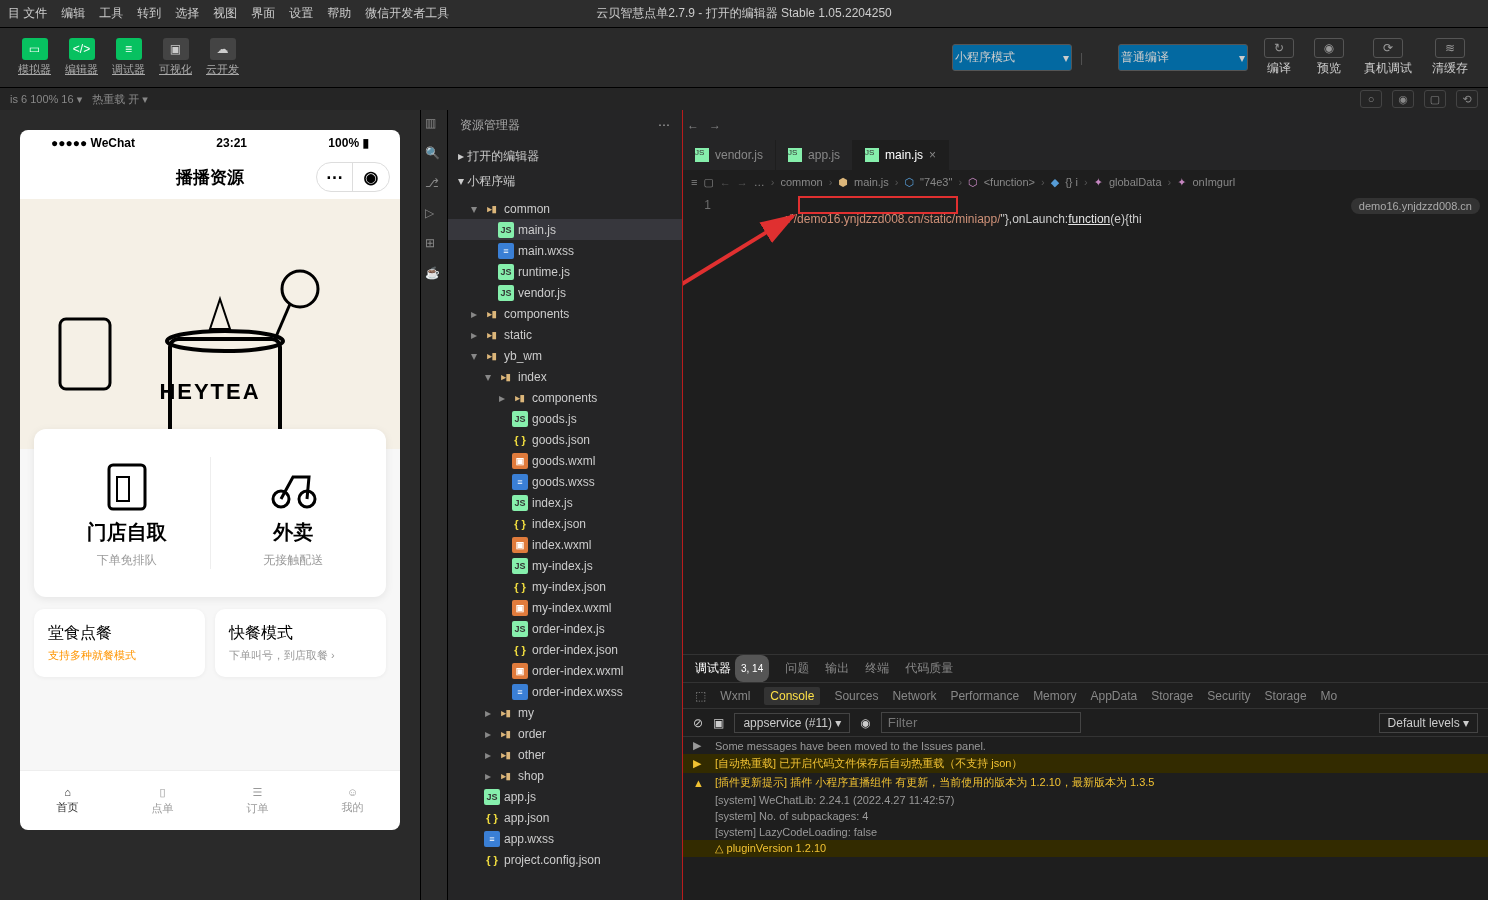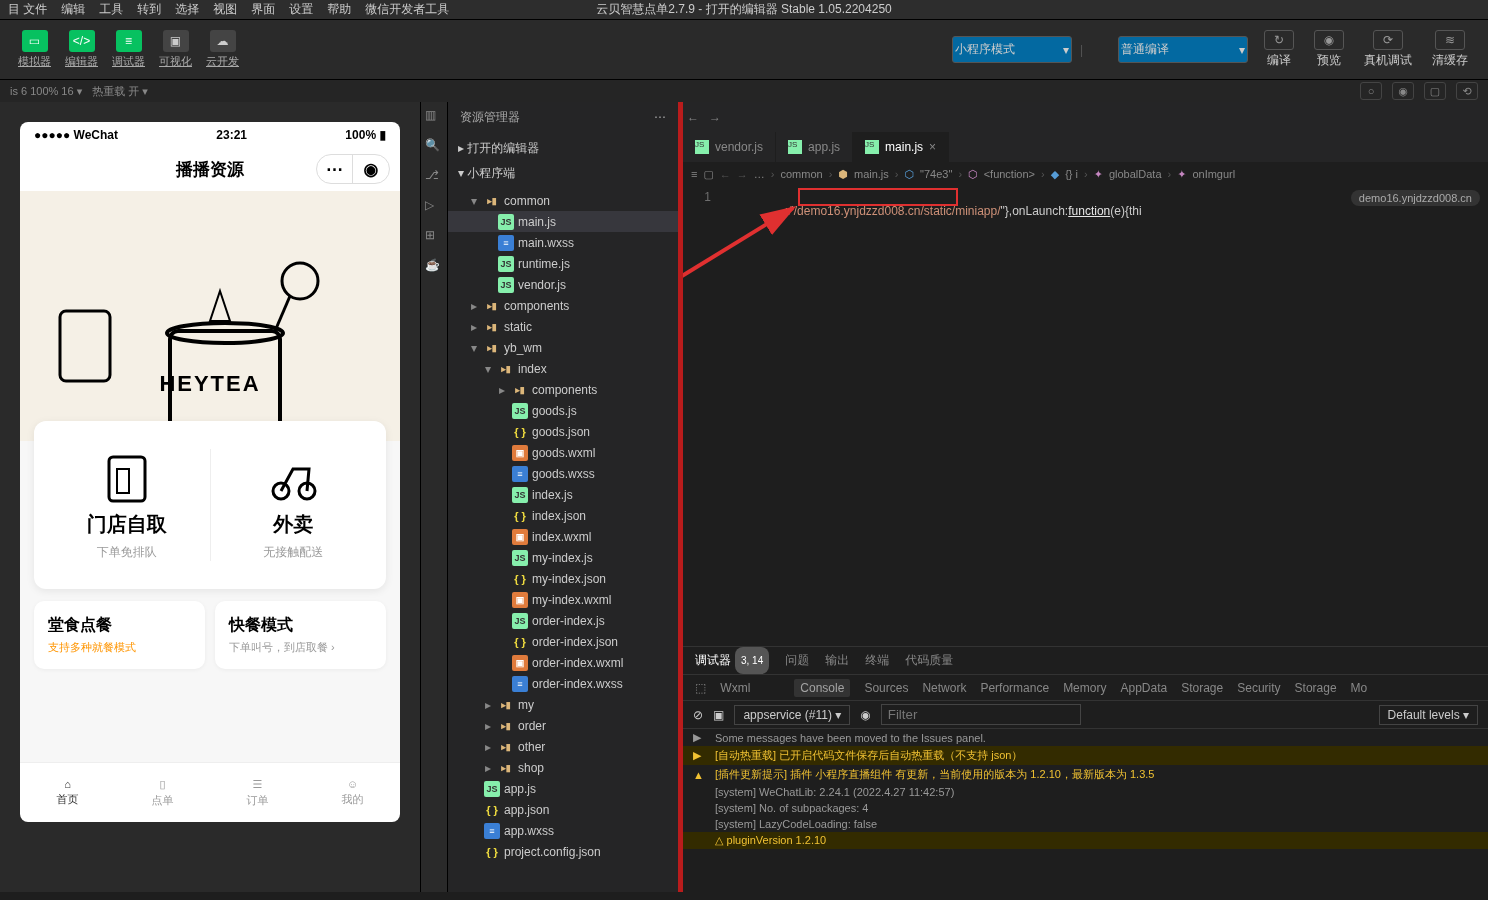--- a/index.html
+++ b/index.html
@@ -1,60 +1,60 @@
 <!DOCTYPE html>
 <html><head>
 <meta charset="utf-8">
 <style>
 *{margin:0;padding:0;box-sizing:border-box;font-family:"Microsoft YaHei",Arial,sans-serif;}
 body{background:#1e1e1e;color:#ccc;font-size:12px;overflow:hidden;width:1488px;height:900px;}
-.top-menu{height:20px;background:#2d2d2d;display:flex;align-items:center;padding:0 8px;gap:14px;border-bottom:1px solid #000;}
+.top-menu{height:28px;background:#2d2d2d;display:flex;align-items:center;padding:0 8px;gap:14px;border-bottom:1px solid #000;}
 .top-menu span{color:#ccc;cursor:pointer;}
 .app-title{position:absolute;left:50%;transform:translateX(-50%);color:#888;}
 .toolbar{height:60px;background:#2a2a2a;display:flex;align-items:center;padding:0 12px;gap:8px;border-bottom:1px solid #000;}
 .tool-group{display:flex;gap:2px;}
 .tool-btn{display:flex;flex-direction:column;align-items:center;gap:2px;padding:4px 6px;cursor:pointer;}
 .tool-btn .icon-box{width:26px;height:22px;background:#444;border-radius:3px;display:flex;align-items:center;justify-content:center;font-size:12px;}
 .tool-btn.green .icon-box{background:#07c160;color:#fff;}
 .tool-btn.green{color:#07c160;}
 .tool-btn .lbl{font-size:11px;color:#aaa;text-decoration:underline;}
 .toolbar .spacer{flex:1;}
 .dropdown{background:#0369a1;border:1px solid #555;padding:4px 2px;border-radius:3px;color:#ccc;min-width:120px;display:flex;justify-content:space-between;align-items:center;margin-left:10px;}
 .toolbar-right{display:flex;gap:4px;align-items:center;}
 .tb-icon{display:flex;flex-direction:column;align-items:center;gap:2px;padding:2px 8px;cursor:pointer;}
 .tb-icon .ic{width:30px;height:20px;border:1px solid #555;border-radius:3px;display:flex;align-items:center;justify-content:center;color:#999;}
 .status-bar{height:22px;background:#252525;display:flex;align-items:center;padding:0 10px;gap:10px;font-size:11px;color:#888;}
 .status-bar .sp{flex:1;}
 .status-bar .ricon{width:22px;height:18px;border:1px solid #444;border-radius:3px;display:inline-flex;align-items:center;justify-content:center;}
 .main{display:flex;height:calc(100% - 110px);}
 .simulator{width:420px;background:#2a2a2a;display:flex;align-items:flex-start;justify-content:center;padding:20px 0;}
 .phone{width:380px;height:700px;background:#fff;border-radius:8px;overflow:hidden;display:flex;flex-direction:column;color:#000;}
-.phone-status{height:25px;display:flex;align-items:center;justify-content:space-between;padding:0 14px;font-size:12px;font-weight:600;}
+.phone-status{height:25px;display:flex;align-items:center;justify-content:space-between;padding:0 31px;font-size:12px;font-weight:600;}
 .phone-header{height:44px;display:flex;align-items:center;justify-content:center;position:relative;font-size:17px;font-weight:600;}
 .capsule{position:absolute;right:10px;display:flex;border:1px solid #ddd;border-radius:15px;overflow:hidden;}
 .capsule div{width:36px;height:28px;display:flex;align-items:center;justify-content:center;}
 .capsule div:first-child{border-right:1px solid #ddd;}
 .phone-banner{height:250px;background:#f5f0e6;position:relative;}
 .phone-cards{background:#fff;margin:-20px 14px 0;border-radius:12px;padding:28px 10px;display:flex;box-shadow:0 2px 8px rgba(0,0,0,0.08);position:relative;z-index:2;}
 .phone-cards .col{flex:1;display:flex;flex-direction:column;align-items:center;gap:6px;}
 .phone-cards .col:first-child{border-right:1px solid #eee;}
 .phone-cards .t{font-size:20px;font-weight:600;}
 .phone-cards .s{font-size:12px;color:#999;}
 .phone-cards .pic{width:56px;height:56px;}
 .phone-quick{display:flex;gap:10px;padding:12px 14px;}
 .qcard{flex:1;background:#fff;border-radius:10px;padding:14px;box-shadow:0 1px 4px rgba(0,0,0,0.05);position:relative;overflow:hidden;}
-.qcard .qt{font-size:16px;font-weight:700;}
+.qcard .qt{font-size:16px;font-weight:400;}
 .qcard .qs{font-size:11px;color:#ff9500;margin-top:4px;}
 .qcard .qs2{font-size:11px;color:#999;margin-top:4px;}
 .phone-tabbar{margin-top:auto;height:60px;border-top:1px solid #eee;display:flex;}
 .phone-tabbar .ti{flex:1;display:flex;flex-direction:column;align-items:center;justify-content:center;gap:2px;font-size:11px;color:#999;}
 .phone-tabbar .ti.active{color:#333;}
 .sidebar{width:28px;background:#2a2a2a;border-left:1px solid #000;border-right:1px solid #000;display:flex;flex-direction:column;align-items:center;padding-top:6px;gap:12px;}
 .sidebar .sic{width:18px;height:18px;color:#888;cursor:pointer;}
-.explorer{width:235px;background:#252526;border-right:5px solid #b91c1c;display:flex;flex-direction:column;}
+.explorer{width:235px;background:#252526;border-right:1px solid #b91c1c;display:flex;flex-direction:column;}
 .exp-header{height:30px;display:flex;align-items:center;justify-content:space-between;padding:0 12px;color:#aaa;}
 .exp-section{padding:4px 0;}
 .exp-sect-h{padding:4px 10px;color:#ccc;cursor:pointer;}
 .tree{overflow:auto;flex:1;}
 .tree-item{display:flex;align-items:center;gap:4px;height:21px;padding-right:8px;cursor:pointer;color:#ccc;}
 .tree-item.selected{background:#37373d;}
 .tree-item .chev{width:12px;text-align:center;color:#888;}
 .tree-item .fic{width:16px;height:16px;display:inline-flex;align-items:center;justify-content:center;border-radius:2px;font-size:9px;font-weight:bold;}
 .fic.folder{color:#dcb67a;}
 .fic.js{background:#86efac;color:#333;}
@@ -75,21 +75,21 @@
 .code .k{color:#e5e5e5;text-decoration:underline;}
 .code .p{color:#ccc;}
 .highlight-box{position:absolute;border:2px solid #e03030;left:75px;top:2px;width:160px;height:18px;}
 .arrow-svg{position:absolute;left:-100px;top:10px;pointer-events:none;}
 .minimap-hint{position:absolute;right:8px;top:4px;background:#333;padding:2px 8px;color:#aaa;font-size:11px;border-radius:8px;}
 .debug-panel{height:246px;border-top:1px solid #333;display:flex;flex-direction:column;background:#1e1e1e;}
 .dbg-tabs{height:28px;display:flex;align-items:center;gap:16px;padding:0 12px;border-bottom:1px solid #333;color:#888;}
 .dbg-tabs .dt.active{color:#fff;}
 .dbg-tabs .badge{background:#555;border-radius:8px;padding:8px 6px;font-size:10px;margin-left:4px;}
 .dbg-sub{height:26px;display:flex;align-items:center;gap:14px;padding:0 12px;border-bottom:1px solid #333;color:#888;}
-.dbg-sub .st.active{color:#a3a3a3;background:#333;padding:2px 6px;border-radius:2px;margin-left:30px;}
+.dbg-sub .st.active{color:#fde047;background:#333;padding:2px 6px;border-radius:2px;}
 .dbg-filter{height:28px;display:flex;align-items:center;gap:10px;padding:0 10px;border-bottom:1px solid #333;}
 .dbg-filter input{background:#1e1e1e;border:1px solid #444;color:#ccc;padding:2px 6px;flex:0 0 200px;}
 .dbg-filter .sel{border:1px solid #444;padding:2px 8px;color:#ccc;}
 .console{flex:1;overflow:auto;font-family:Consolas,monospace;font-size:11px;}
 .console .line{padding:2px 10px;display:flex;align-items:center;gap:8px;}
 .console .info{color:#999;}
 .console .warn{background:#332b00;color:#f1c232;}
 .console .warn2{color:#f1c232;}
 .console .icn{width:14px;display:inline-block;}
 .phone-content{flex:1;background:#f7f7f7;overflow:hidden;position:relative;}

